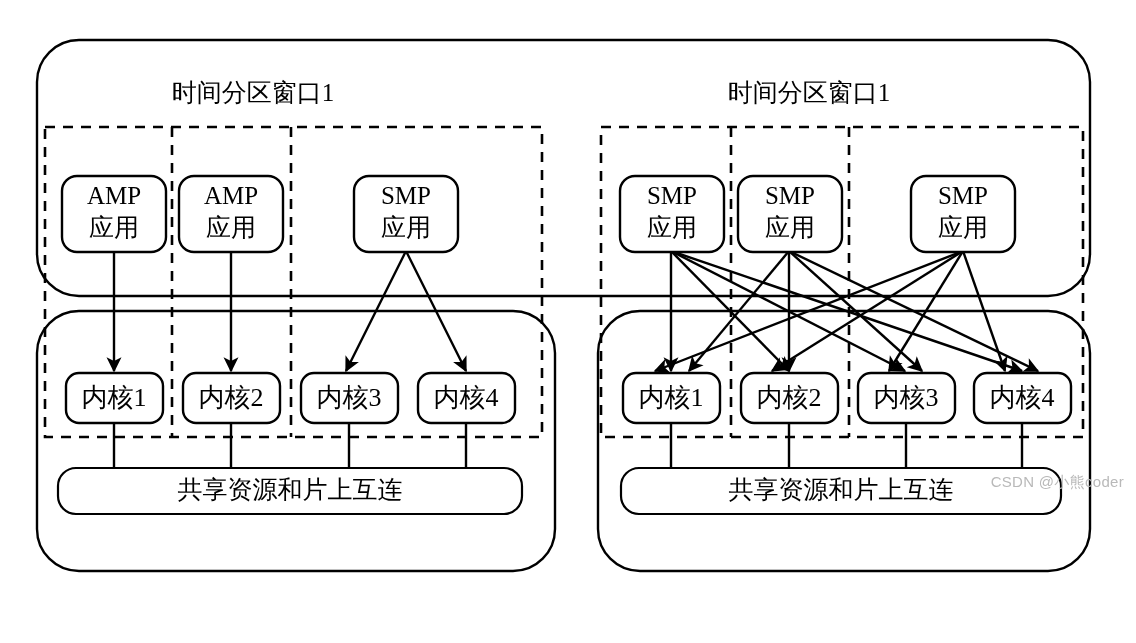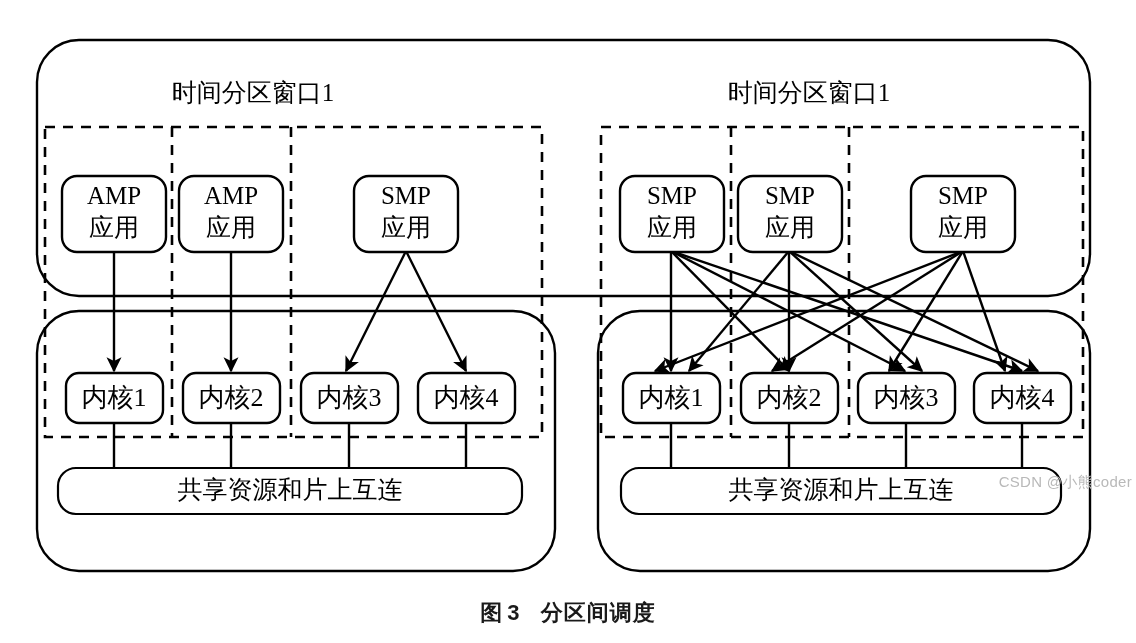--- a/index.html
+++ b/index.html
@@ -96,21 +96,21 @@
     font-size: 22px;
     font-weight: bold;
     color: #1a1a1a;
     letter-spacing: 1px;
   }
   .caption .cap-num {
     margin: 0 6px 0 4px;
   }
   .watermark {
     position: absolute;
-    right: 4px;
+    right: 12px;
     bottom: 4px;
     font-family: "Liberation Sans", "DejaVu Sans", sans-serif;
     font-size: 15px;
     color: #b9b9b9;
     letter-spacing: 0.3px;
     user-select: none;
   }
 </style>
 </head>
 <body>
@@ -243,19 +243,16 @@
     <g>
       <rect class="bus-box" x="58" y="468" width="464" height="46" rx="18" ry="18"></rect>
       <text class="lbl lbl-bus" x="290" y="492">共享资源和片上互连</text>
     </g>
     <g>
       <rect class="bus-box" x="621" y="468" width="440" height="46" rx="18" ry="18"></rect>
       <text class="lbl lbl-bus" x="841" y="492">共享资源和片上互连</text>
     </g>
   </svg>
 
-  <div class="caption">
-    <span>图</span><span class="cap-num">3</span>&nbsp;&nbsp;<span>分区间调度</span>
-  </div>
 
   <div class="watermark">CSDN @小熊coder</div>
 
 </div>
 
 </body></html>

